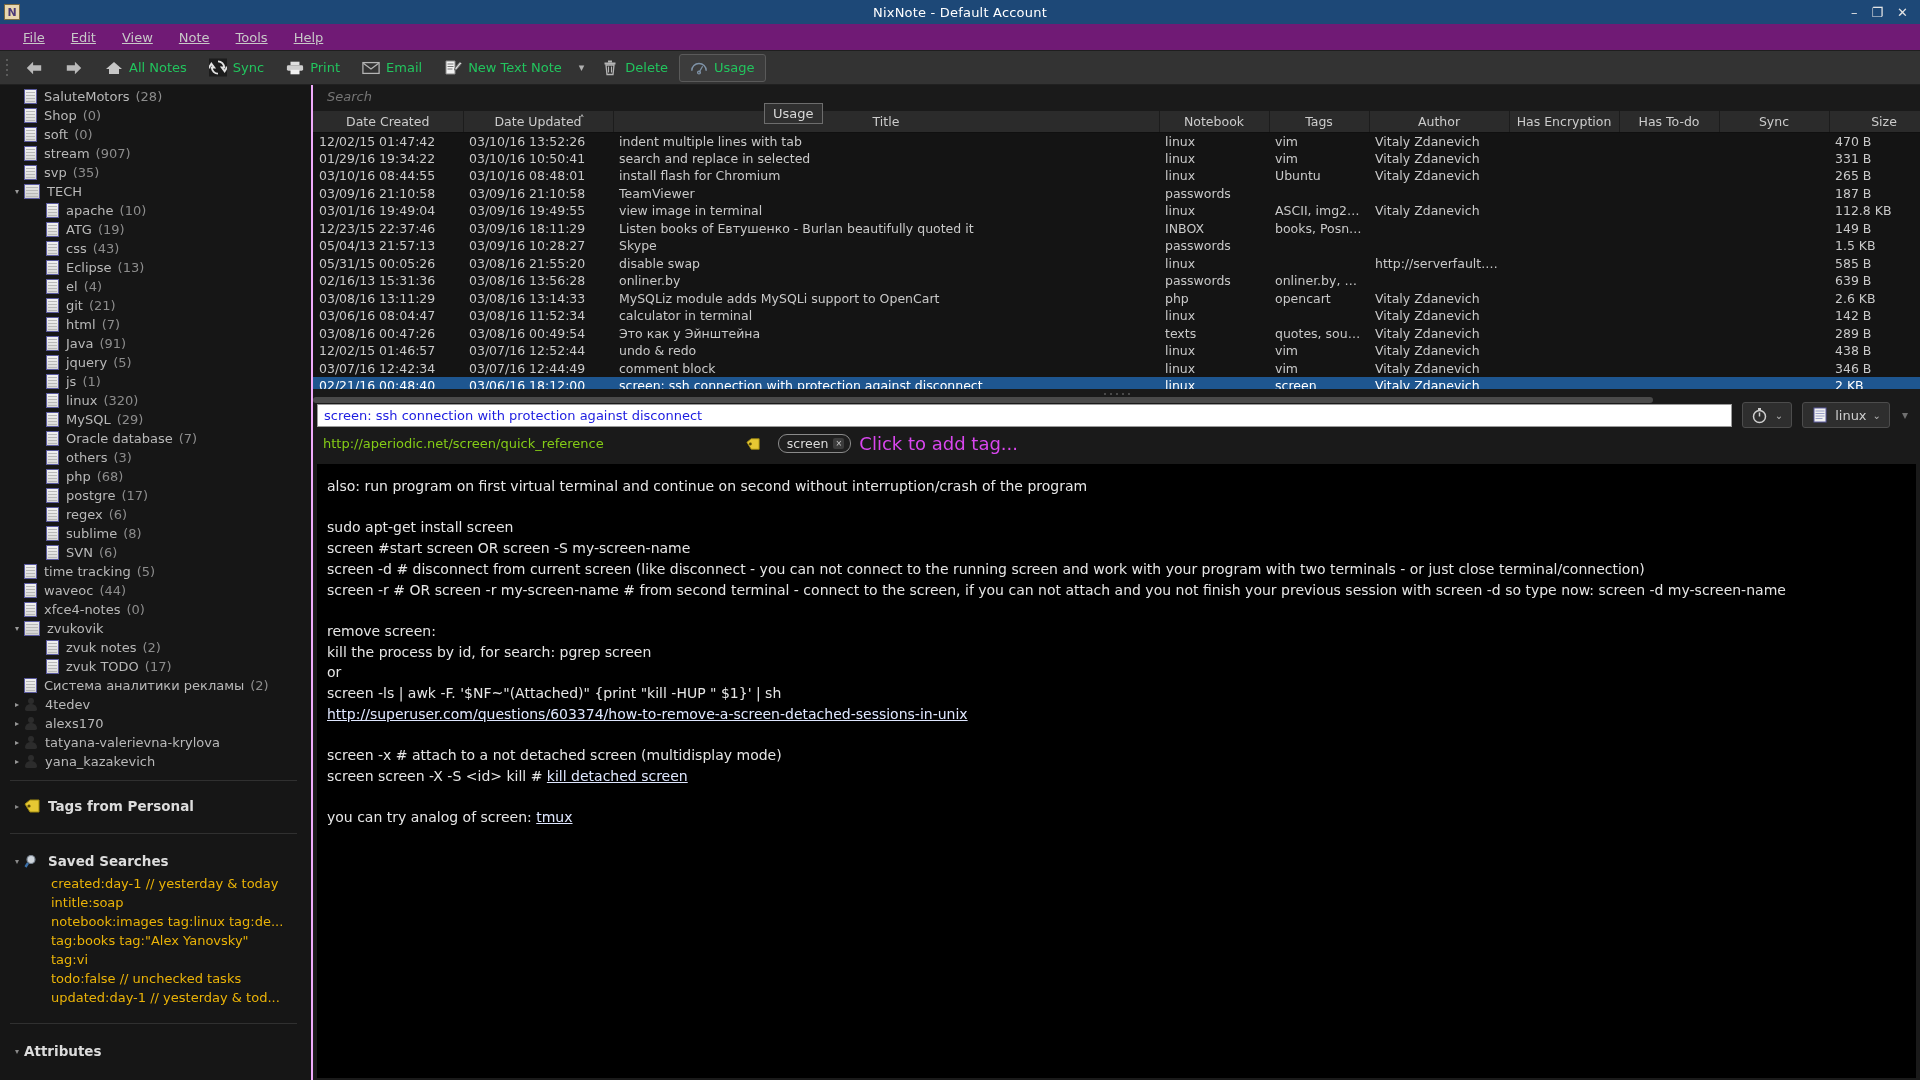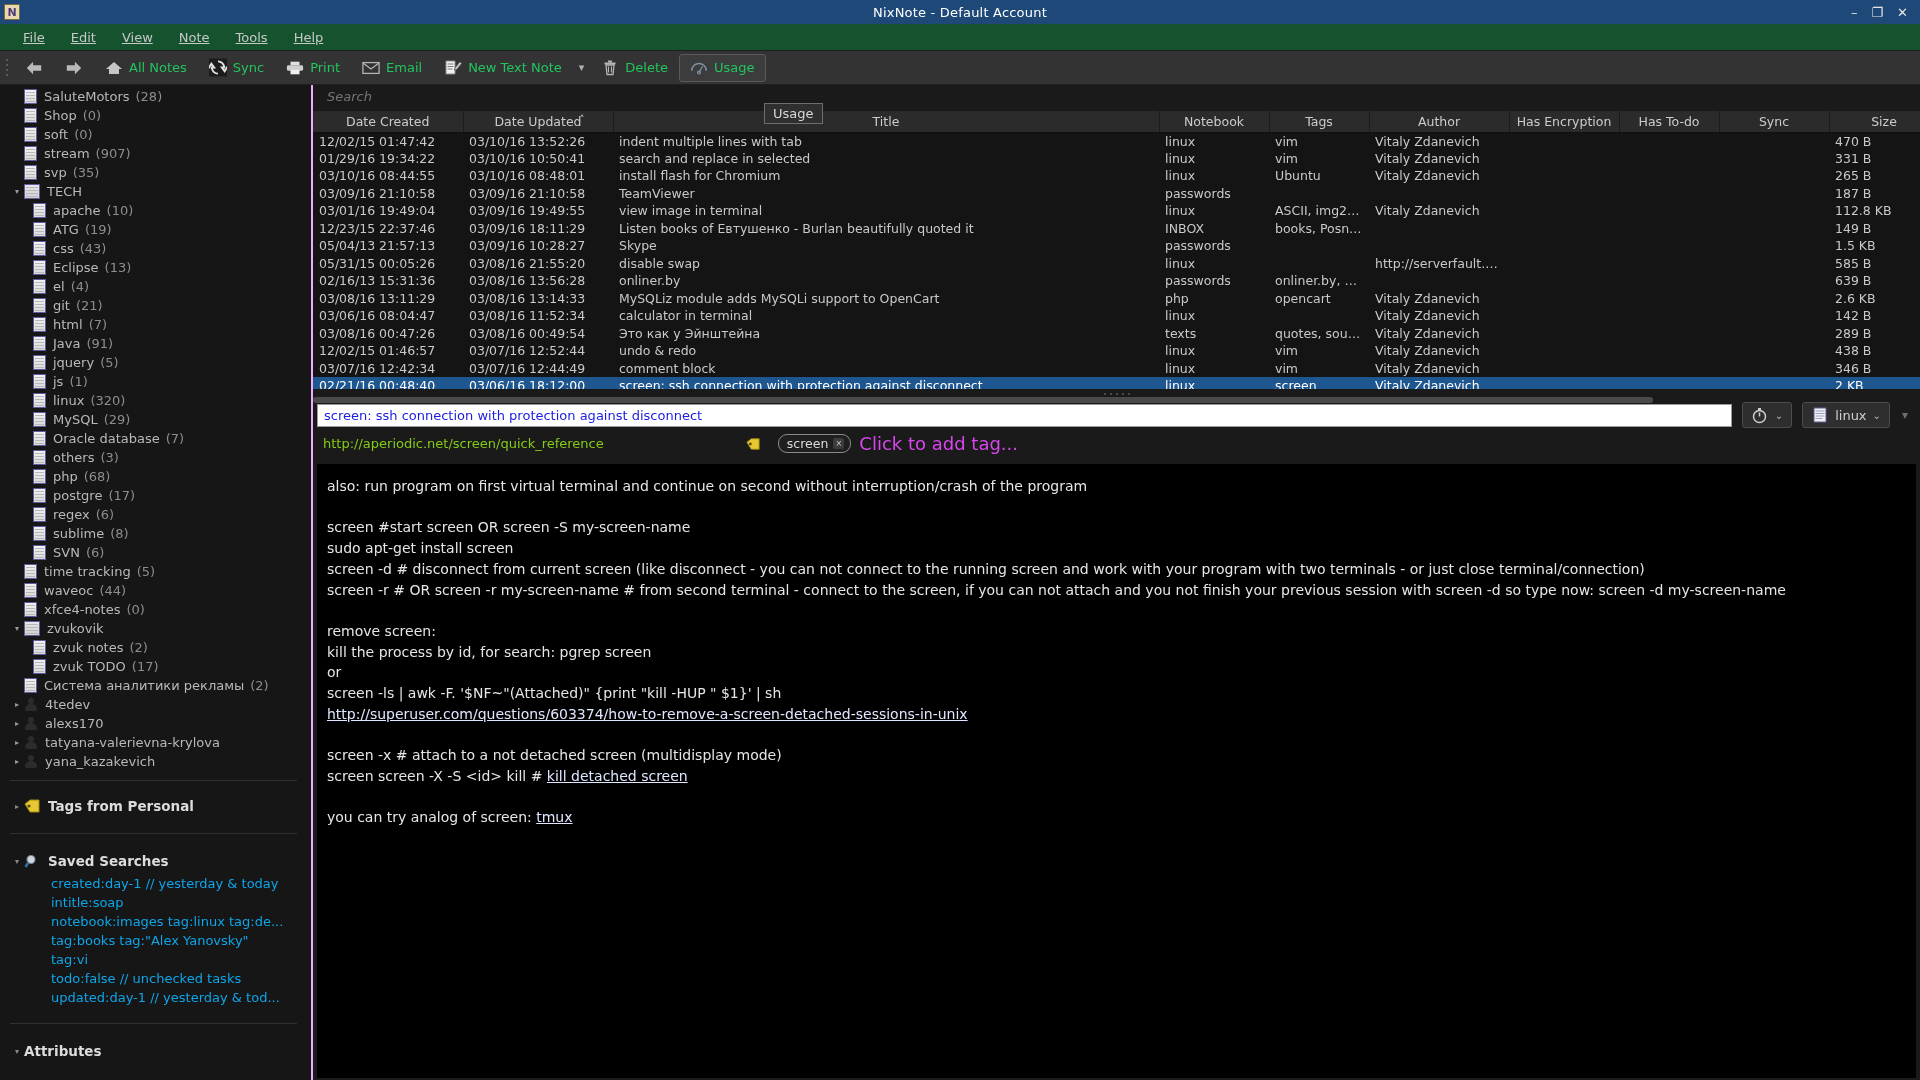--- a/index.html
+++ b/index.html
@@ -25,21 +25,21 @@
   }
   .title-text {
     position:absolute; left:0; right:0; text-align:center;
     color:#ffffff; font-size:13px; letter-spacing:.2px;
   }
   .win-controls { margin-left:auto; display:flex; gap:14px; padding-right:12px; }
   .win-btn { color:#e6e6e6; font-size:13px; line-height:1; cursor:default; }
 
   
   .menubar {
-    height: 27px; background:#14532d;
+    height: 27px; background:#701a75;
     display:flex; align-items:center; padding-left:10px;
     border-bottom:1px solid #1f1f1f;
   }
   .menu-item {
     color:#c8c8c8; font-size:13px; padding:3px 13px; cursor:default;
   }
   .menu-item u { text-decoration: underline; }
 
   
   .toolbar {
@@ -99,33 +99,33 @@
   }
   .user-ico::before{
     content:""; position:absolute; left:4px; top:1px; width:6px; height:6px;
     border-radius:50%; background:#2c2c2c;
   }
   .user-ico::after{
     content:""; position:absolute; left:1px; top:7px; width:12px; height:7px;
     border-radius:6px 6px 2px 2px; background:#2c2c2c;
   }
   .cnt { color:#8d8d8d; margin-left:6px; }
-  .lvl1 { padding-left:19px; }
+  .lvl1 { padding-left:32px; }
   .lvl0 { padding-left:10px; }
 
   .sb-sep { height:1px; background:#303030; margin:9px 14px 0 10px; }
   .sb-head {
     display:flex; align-items:center; height:26px; font-size:13.5px;
     color:#dcdcdc; font-weight:bold; padding-left:10px; cursor:default;
   }
   .sb-head .expander { color:#8a8a8a; }
   .tag-ico { width:16px; height:14px; margin-right:8px; flex:none; }
   .search-ico { width:16px; height:15px; margin-right:8px; flex:none;}
   .saved-item {
-    font-size:13px; color:#0ea5e9; padding-left:51px; height:19px;
+    font-size:13px; color:#eab308; padding-left:51px; height:19px;
     display:flex; align-items:center; cursor:default; white-space:nowrap;
   }
 
   
   .right { flex:1; display:flex; flex-direction:column; background:#1a1a1a; min-width:0;}
 
   .searchbar-row { height:26px; background:#1a1a1a; display:flex; align-items:flex-start; padding:0 2px;}
   .search-input {
     flex:1; height:22px; background:#1a1a1a; border:none; outline:none;
     color:#9a9a9a; font-style:italic; font-size:13px; padding-left:12px;
@@ -850,22 +850,22 @@
             <span>screen</span>
             <span class="tag-x">×</span>
           </span>
           <span class="tag-hint">Click to add tag...</span>
         </div>
       </div>
 
       <div class="note-body" id="note-body">
           <div>also: run program on first virtual terminal and continue on second without interruption/crash of the program</div>
           <div class="blank"></div>
+          <div>sudo apt-get install screen</div>
           <div>screen #start screen OR screen -S my-screen-name</div>
-          <div>sudo apt-get install screen</div>
           <div>screen -d # disconnect from current screen (like disconnect - you can not connect to the running screen and work with your program with two terminals - or just close terminal/connection)</div>
           <div>screen -r # OR screen -r my-screen-name # from second terminal - connect to the screen, if you can not attach and you not finish your previous session with screen -d so type now: screen -d my-screen-name</div>
           <div class="blank"></div>
           <div>remove screen:</div>
           <div>kill the process by id, for search: pgrep screen</div>
           <div>or</div>
           <div>screen -ls | awk -F. '$NF~"(Attached)" {print "kill -HUP " $1}' | sh</div>
           <div><a href="#">http://superuser.com/questions/603374/how-to-remove-a-screen-detached-sessions-in-unix</a></div>
           <div class="blank"></div>
           <div>screen -x # attach to a not detached screen (multidisplay mode)</div>

